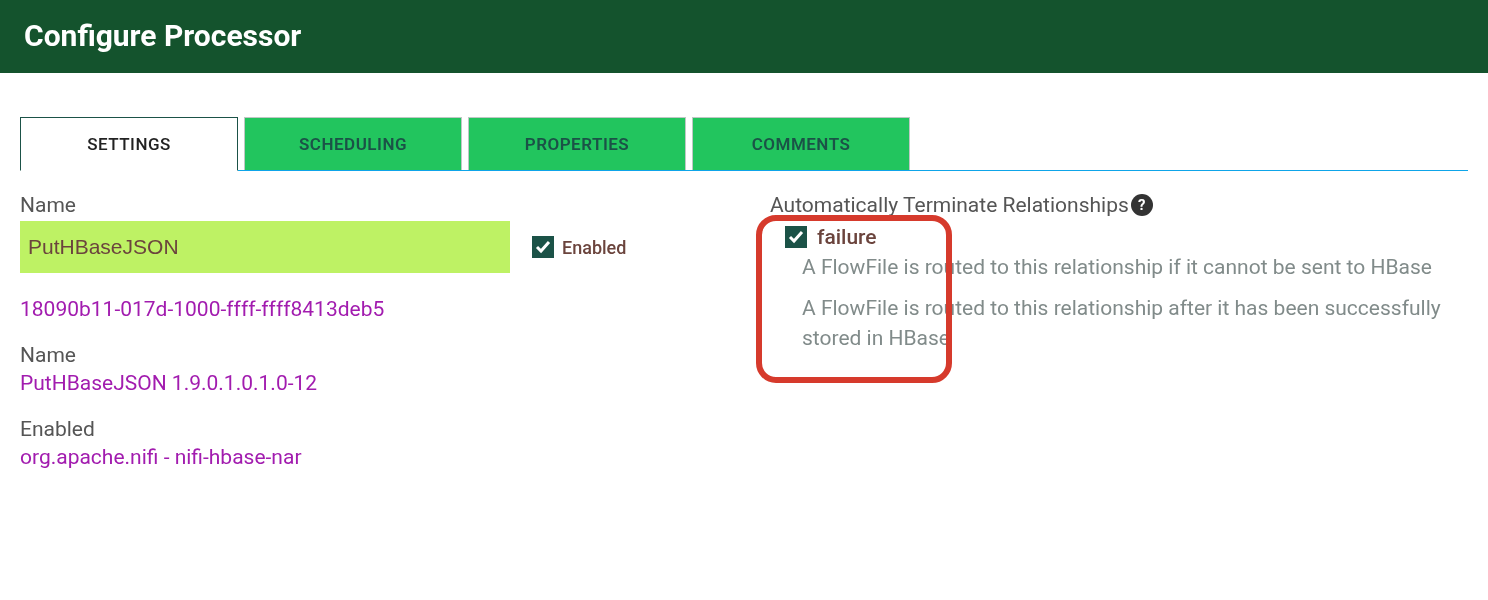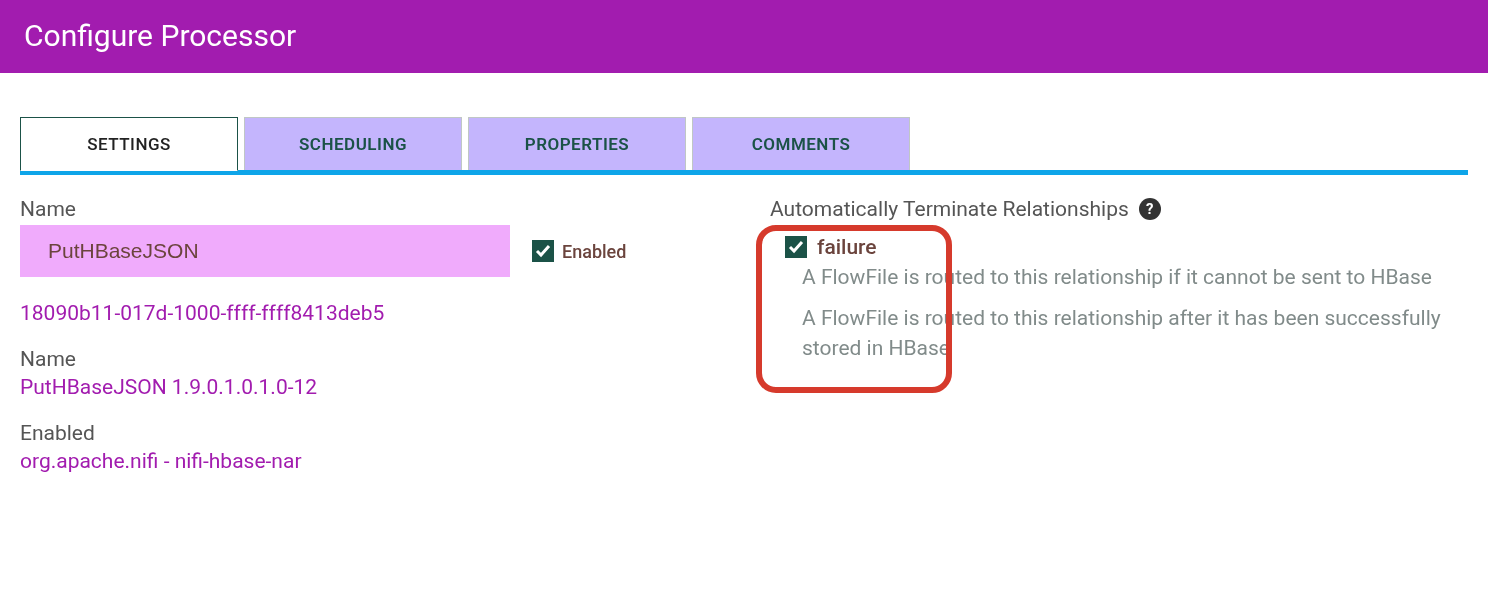--- a/index.html
+++ b/index.html
@@ -5,43 +5,43 @@
   * { box-sizing: border-box; margin: 0; padding: 0; }
   body {
     font-family: -apple-system, BlinkMacSystemFont, "Segoe UI", Roboto, Helvetica, Arial, sans-serif;
     background: #fff;
     color: #333;
     width: 1488px;
     height: 600px;
     overflow: hidden;
   }
   .header {
-    background: #a21caf;
+    background: #14532d;
     color: #fff;
     padding: 18px 24px 20px;
     font-size: 30px;
-    font-weight: 400;
+    font-weight: 700;
   }
   .content {
     padding: 0 20px;
   }
   .tabs {
     display: flex;
-    border-bottom: 5px solid #0ea5e9;
+    border-bottom: 1px solid #0ea5e9;
     margin-top: 44px;
   }
   .tab {
     flex: 0 0 auto;
     width: 218px;
     text-align: center;
     padding: 16px 0;
     font-size: 17px;
     font-weight: 600;
     letter-spacing: 0.5px;
-    background: #c4b5fd;
+    background: #22c55e;
     border: 1px solid #c0c7c5;
     border-bottom: none;
     color: #1b5247;
     margin-right: 6px;
     cursor: pointer;
   }
   .tab.active {
     background: #fff;
     color: #222;
     border: 1px solid #1b5247;
@@ -66,23 +66,23 @@
     color: #555;
     margin-bottom: 4px;
   }
   .name-row {
     display: flex;
     align-items: center;
     gap: 22px;
     margin-bottom: 24px;
   }
   .name-input {
-    background: #f0abfc;
+    background: #bef264;
     border: none;
-    padding: 14px 28px;
+    padding: 14px 8px;
     font-size: 21px;
     color: #6b443d;
     width: 490px;
   }
   .enabled-wrap {
     display: flex;
     align-items: center;
     gap: 8px;
     font-size: 18px;
     color: #6b443d;
@@ -105,22 +105,22 @@
   .info-value {
     font-size: 21px;
     color: #a21caf;
     margin-top: 2px;
   }
   .section-header {
     font-size: 21px;
     color: #555;
     display: flex;
     align-items: center;
-    gap: 10px;
-    margin-bottom: 14px;
+    gap: 2px;
+    margin-bottom: 8px;
   }
   .help-icon {
     width: 22px;
     height: 22px;
     border-radius: 50%;
     background: #333;
     color: #fff;
     display: inline-flex;
     align-items: center;
     justify-content: center;

